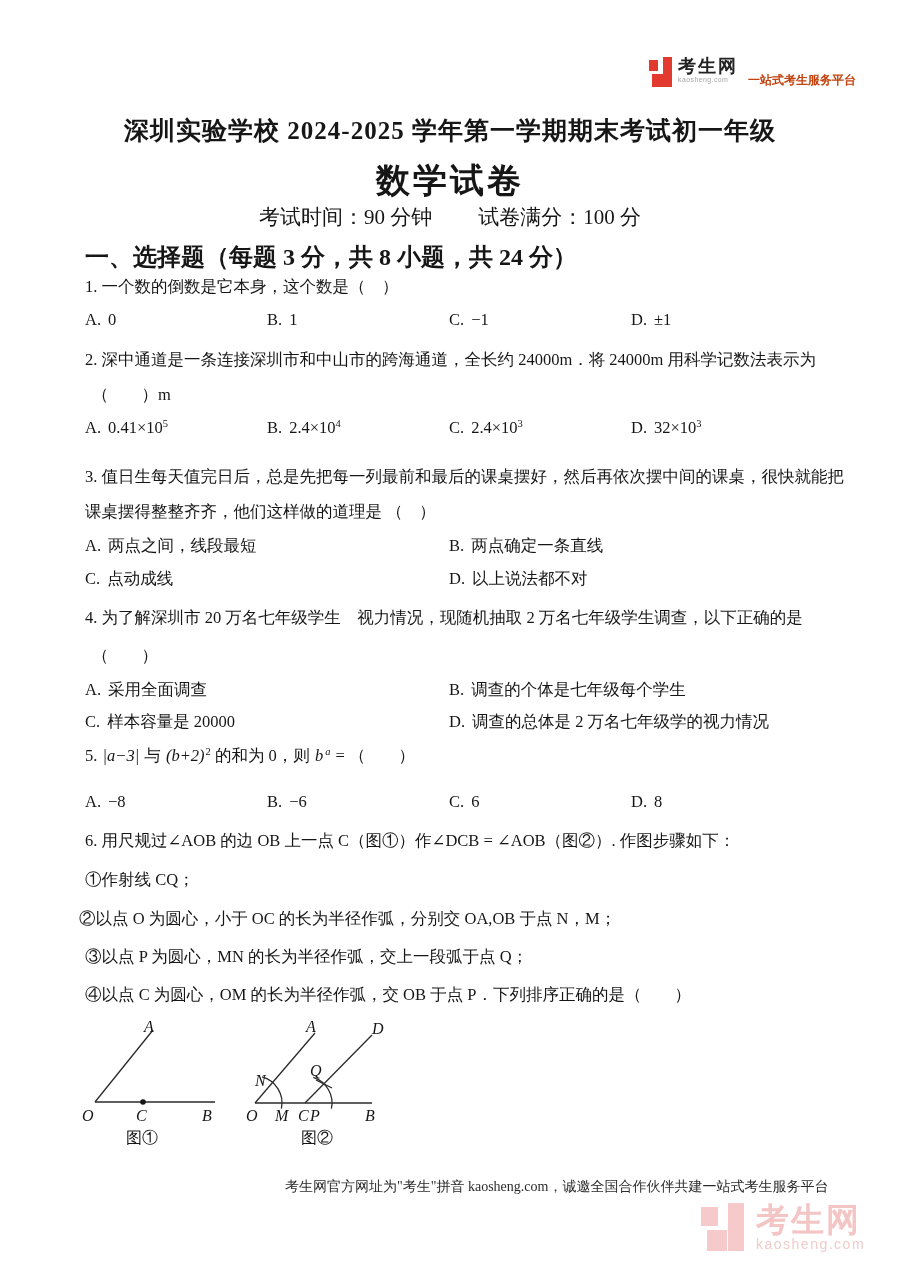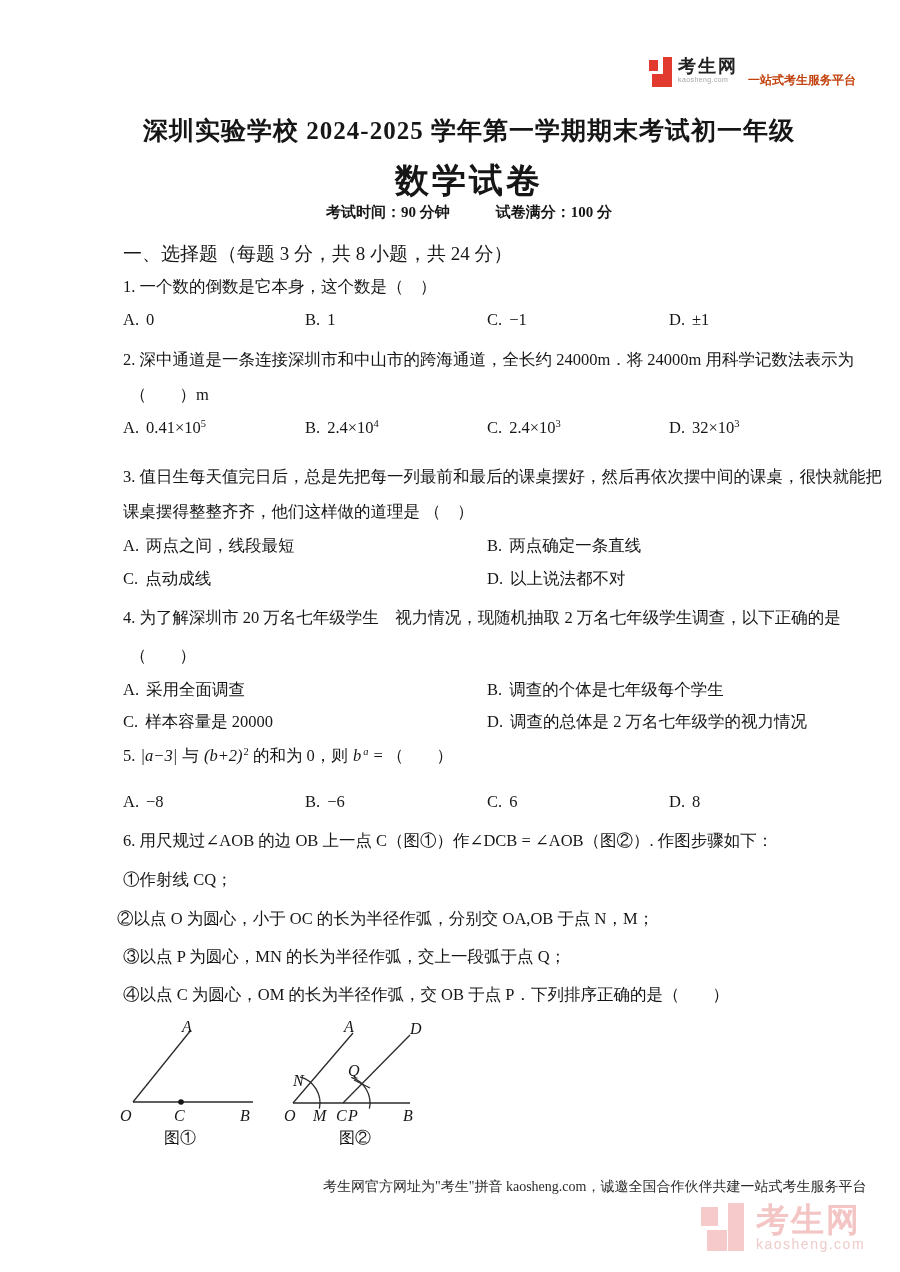--- a/index.html
+++ b/index.html
@@ -1,27 +1,27 @@
 <!DOCTYPE html>
 <html><head>
 <meta charset="utf-8">
 <style>
   * { margin:0; padding:0; box-sizing:border-box; }
   html,body { width:900px; height:1272px; }
   body {
     position:relative; background:#ffffff; color:#161616; overflow:hidden;
     font-family:"Liberation Serif","DejaVu Serif",serif;
   }
-  .abs { position:absolute; white-space:nowrap;padding-left:38px; }
+  .abs { position:absolute; white-space:nowrap; }
   .center { left:0; width:900px; text-align:center; }
   .t1 { font-size:25px; font-weight:bold; letter-spacing:1px; }
   .t2 { font-size:34px; font-weight:bold; letter-spacing:3px; }
-  .meta { font-size:15px; font-weight:bold; }
+  .meta { font-size:21px; font-weight:normal; }
   .meta span + span { margin-left:46px; }
-  .h1 { font-size:19px; font-weight:normal; }
+  .h1 { font-size:24px; font-weight:bold; }
   .body-line { font-size:16.5px; }
   .opt { font-size:16.5px; }
   .opt .opt-label { margin-right:7px; }
   .c1 { left:85px; } .c2 { left:267px; } .c3 { left:449px; } .c4 { left:631px; }
   sup { font-size:10.5px; vertical-align:super; line-height:0; }
   .math { font-style:italic; margin:0 1px; }
 
   
   .logo { position:absolute; left:649px; top:57px; display:flex; align-items:flex-start; }
   .logo-text { margin-left:5px; font-family:"Liberation Sans","DejaVu Sans",sans-serif; }

